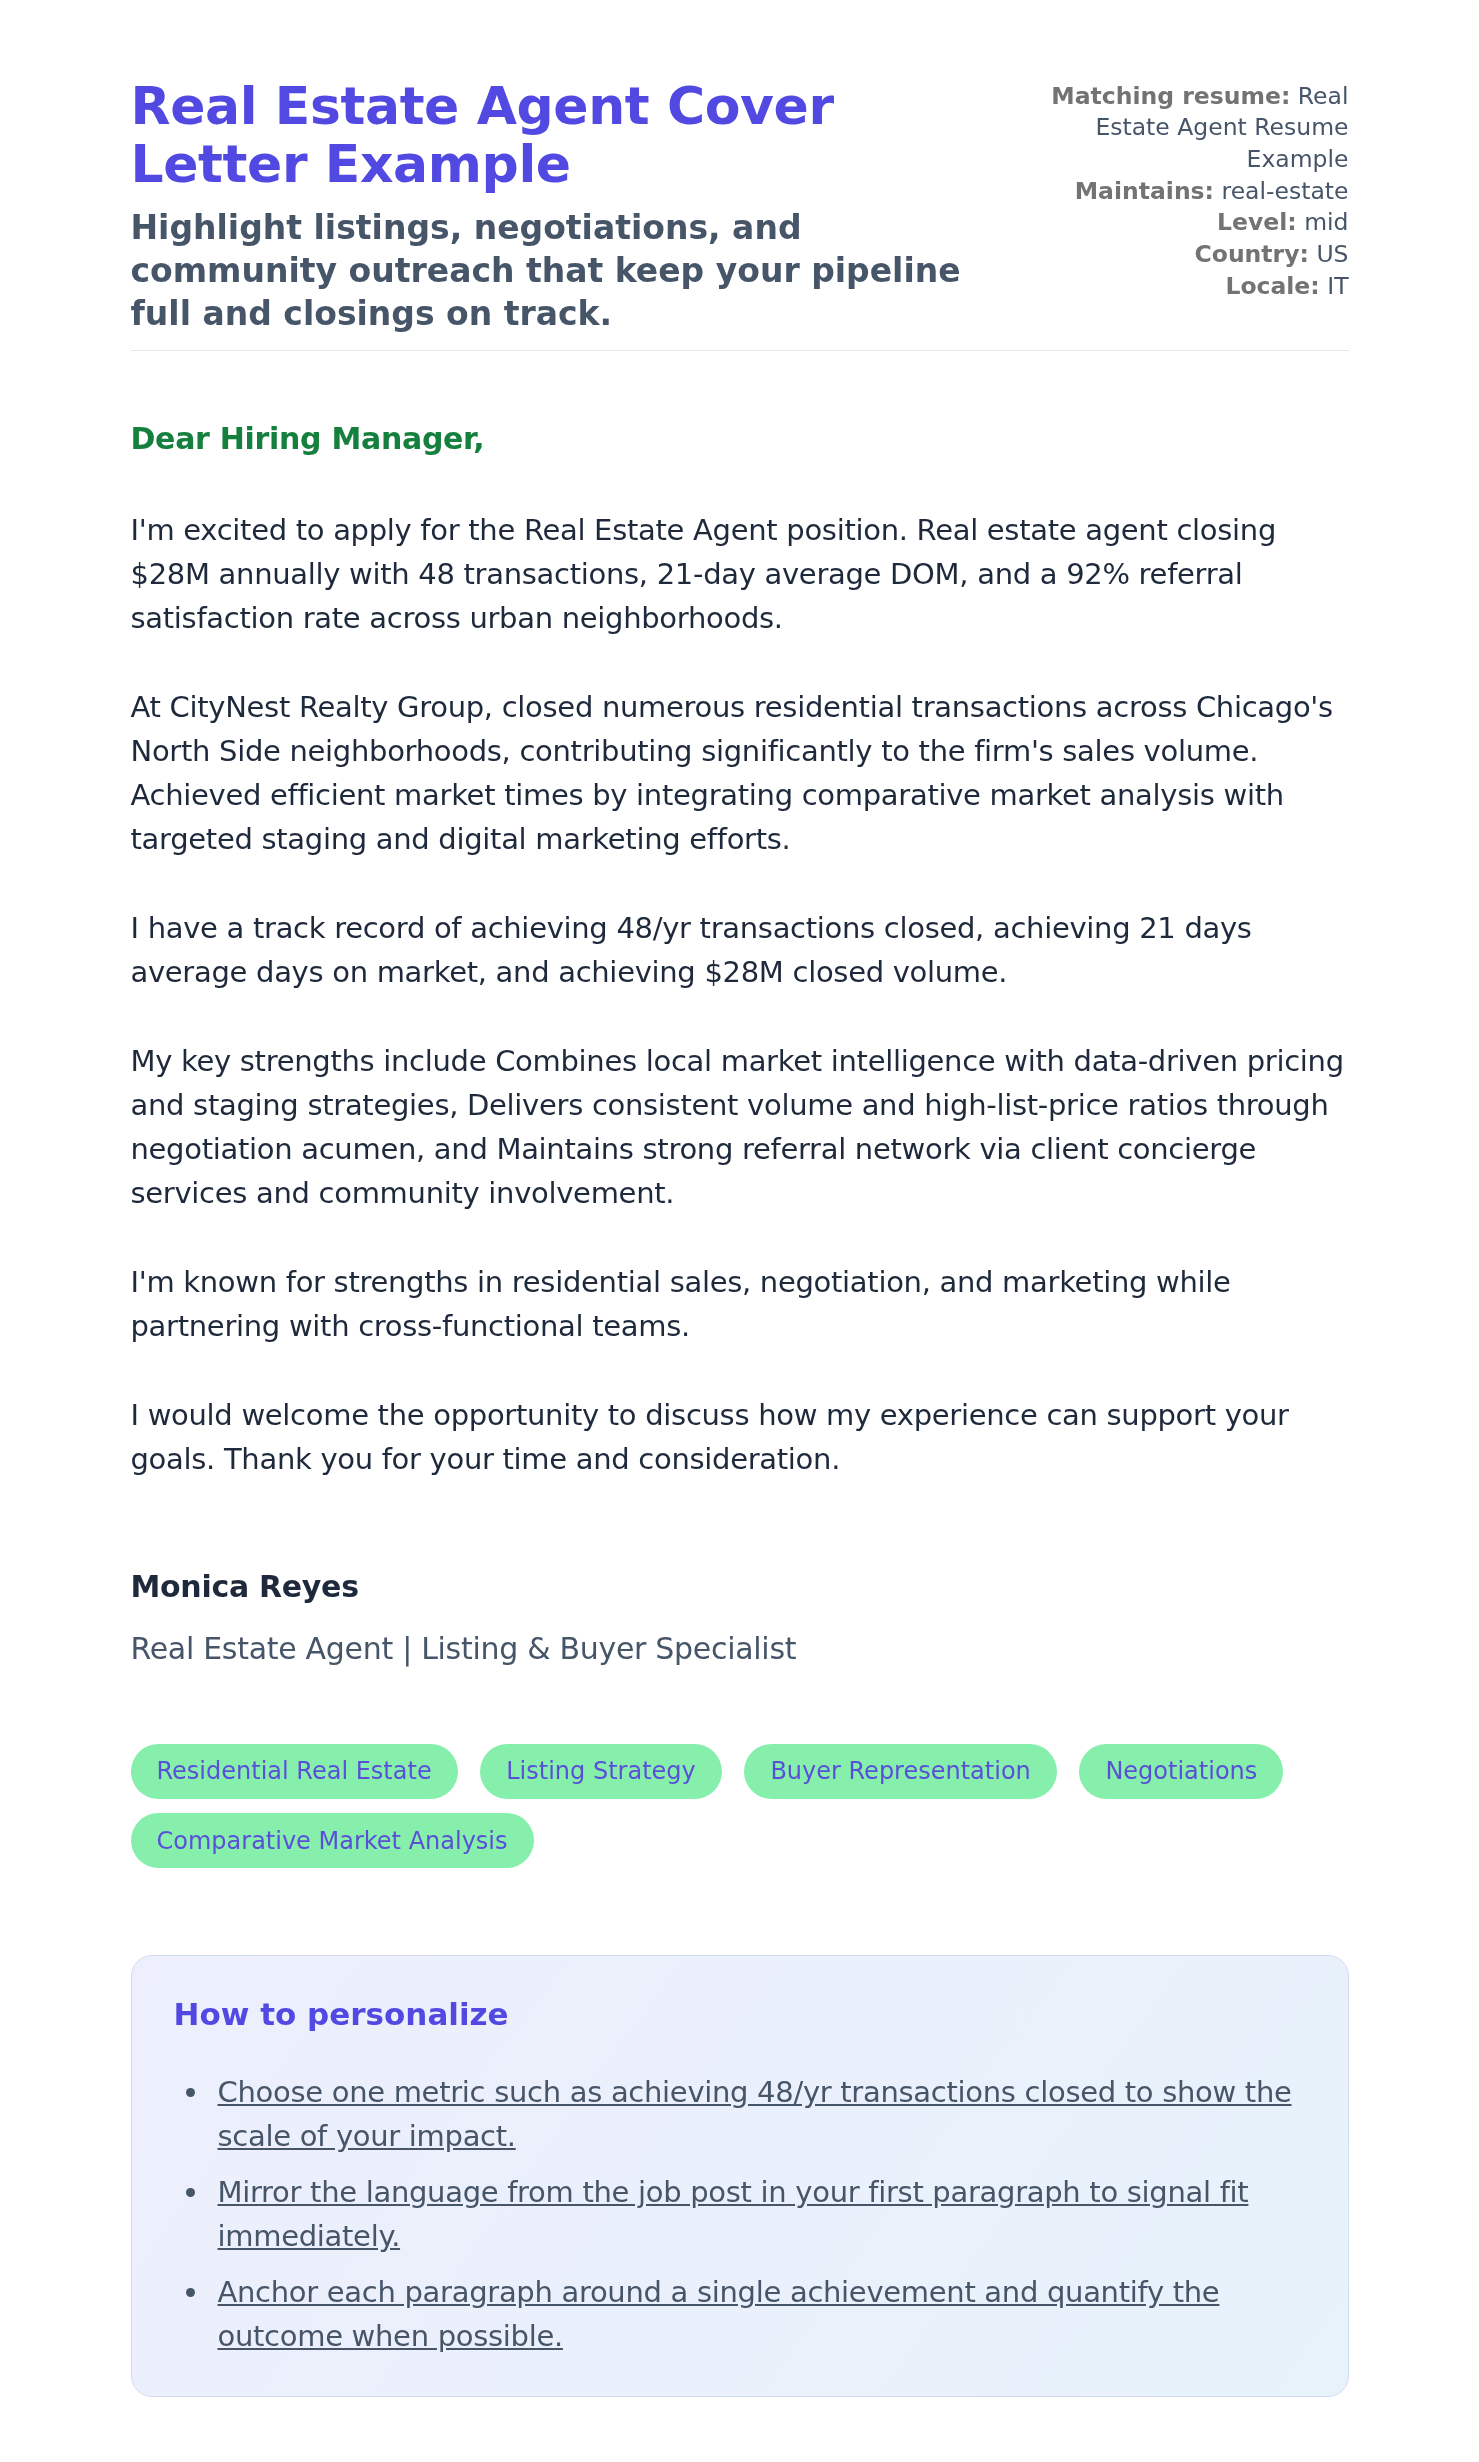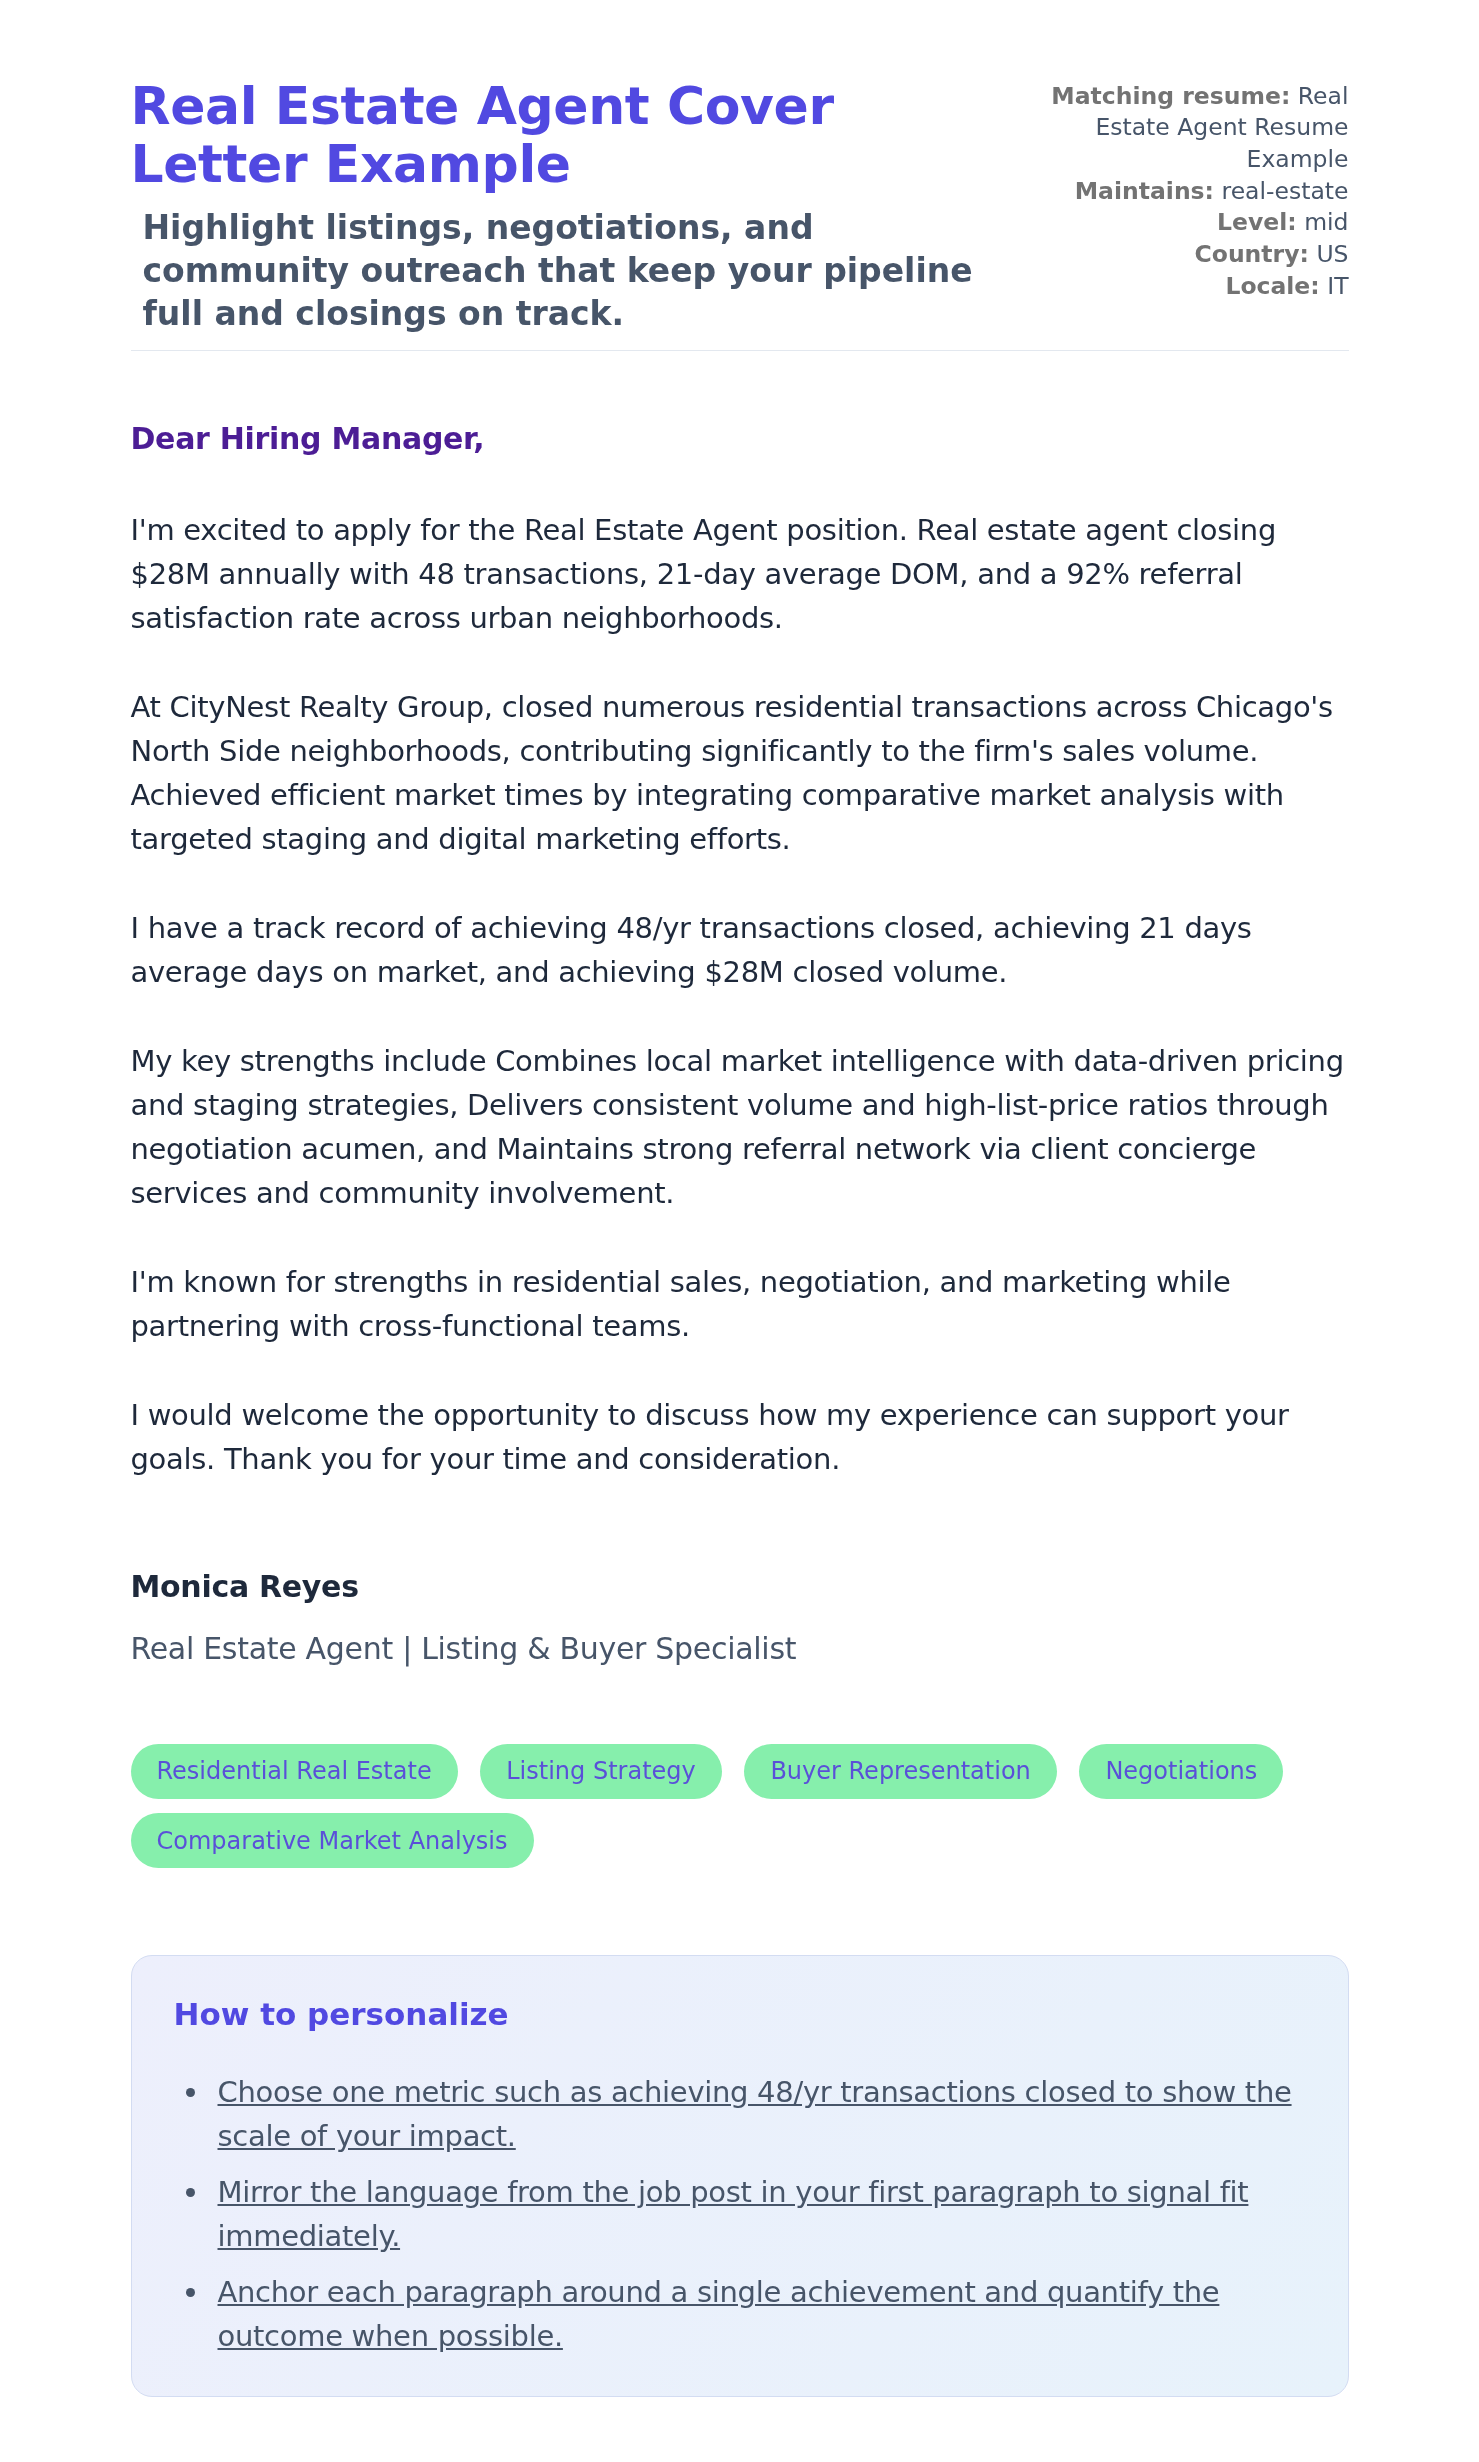--- a/index.html
+++ b/index.html
@@ -26,21 +26,21 @@
   .header-left { max-width: 887px; }
   .page-title {
     margin: 0;
     font-size: 52px;
     font-weight: 700;
     line-height: 1.12;
     color: #5149e1;
     letter-spacing: -0.4px;
   }
   .page-subtitle {
-    margin: 14px 12px 0;
+    margin: 14px 0 0;
     font-size: 33px;
     font-weight: 700;
     line-height: 1.3;
     color: #475569;
   }
   .meta {
     width: 300px;
     flex-shrink: 0;
     padding-top: 3.5px;
     text-align: right;
@@ -62,21 +62,21 @@
   .letter {
     margin-top: 66px;
     font-size: 29px;
     line-height: 44px;
     letter-spacing: -0.3px;
   }
   .greeting {
     margin: 8px 0 47px;
     font-size: 30px;
     font-weight: 700;
-    color: #4c1d95;
+    color: #15803d;
   }
   .para { margin: 0 0 45px; color: #1e293b; }
   .para:last-of-type { margin-bottom: 0; }
 
   .sig-name {
     margin: 84px 0 0;
     font-size: 30px;
     font-weight: 700;
     color: #1e293b;
   }

